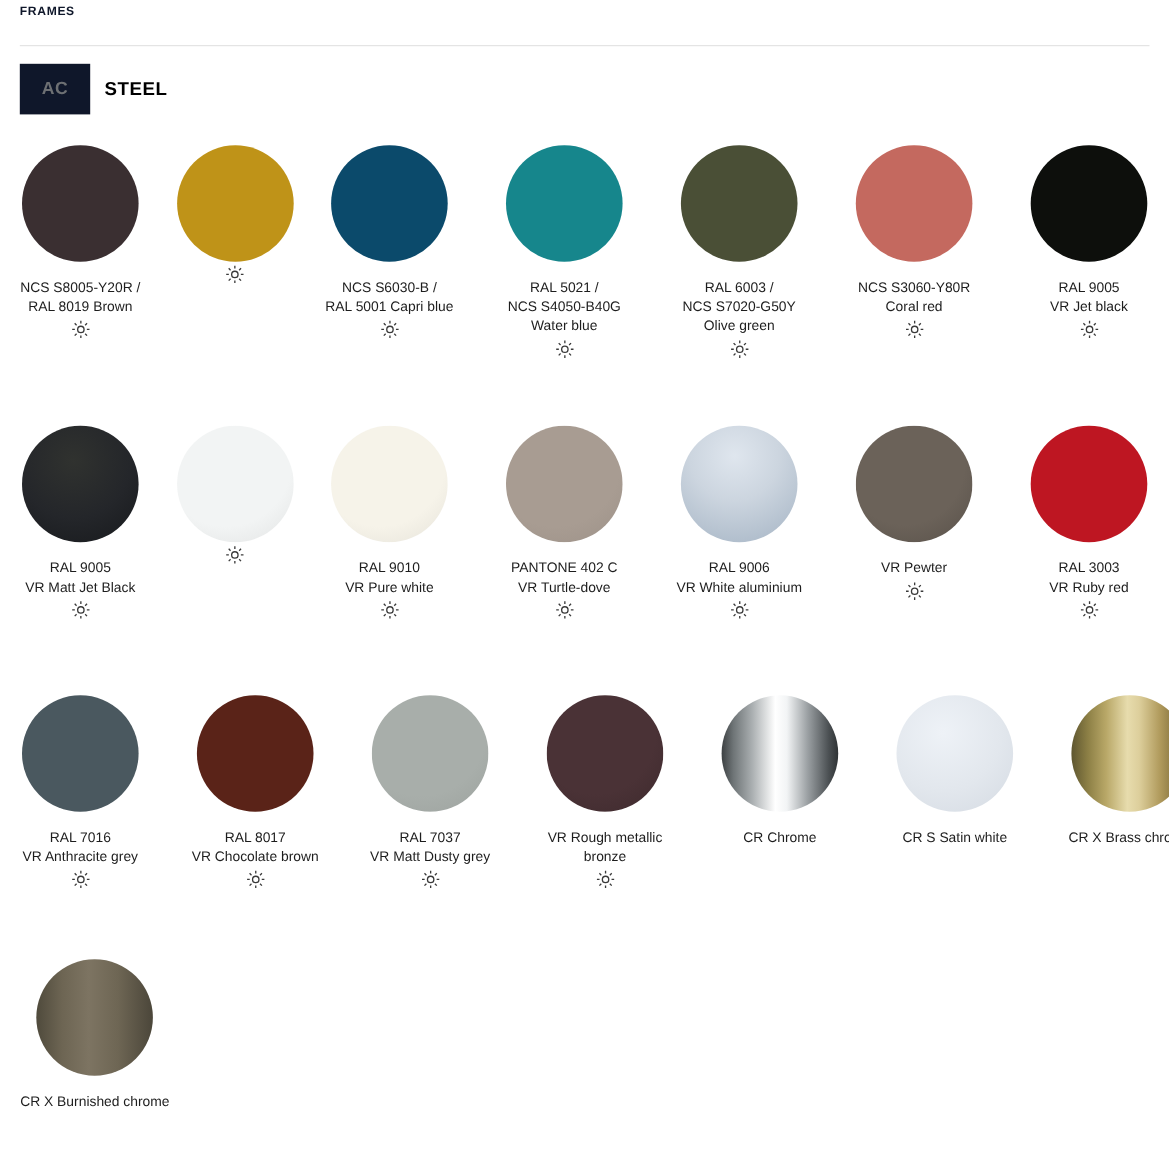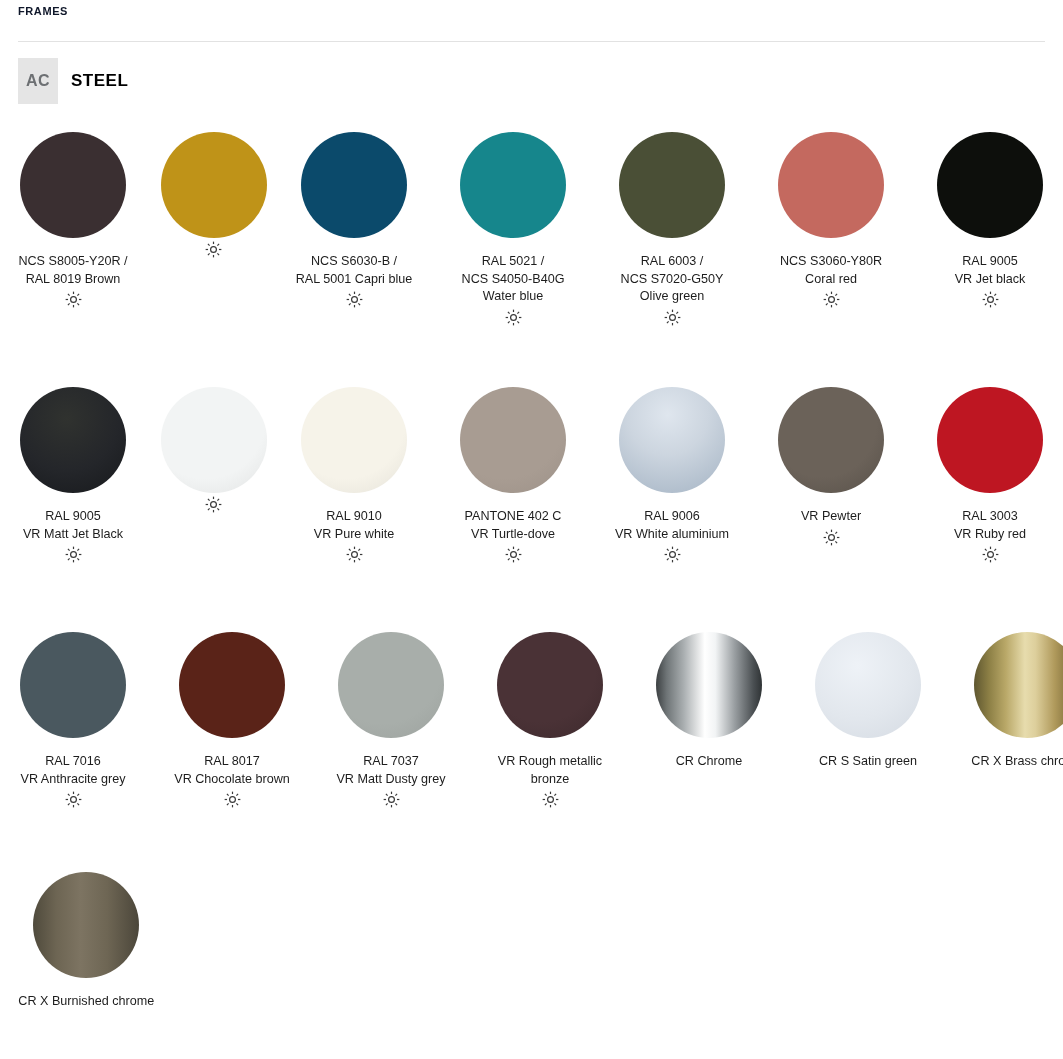--- a/index.html
+++ b/index.html
@@ -28,22 +28,22 @@
     width: 1027px; height: 1px;
     background: #e2e2e2;
   }
   .group-head {
     position: absolute;
     left: 18px; top: 58px;
     display: flex;
     align-items: center;
   }
   .group-badge {
-    width: 40px; height: 46px;
-    background: #e5e5e5;
+    width: 64px; height: 46px;
+    background: #0f172a;
     color: #6d7073;
     font-size: 16px;
     font-weight: bold;
     letter-spacing: 0.5px;
     display: flex;
     align-items: center;
     justify-content: center;
     text-align: center;
   }
   .group-name {
@@ -414,21 +414,21 @@
                 <line x1="17.5" y1="6.5" x2="19.9" y2="4.1"></line>
               </g>
             </svg></span>
         </div>
         <div class="cell">
           <div class="swatch" style="background:linear-gradient(90deg,#3c4042 0%,#6e7476 10%,#a9aeb0 26%,#ffffff 46%,#f2f4f5 56%,#9a9fa2 74%,#4a4f52 92%,#2f3335 100%);"></div>
           <div class="caption">CR Chrome</div>
         </div>
         <div class="cell">
           <div class="swatch" style="background:radial-gradient(circle at 40% 32%, #eef2f7 0%, #e2e7ed 55%, #d4dae2 100%);"></div>
-          <div class="caption">CR S Satin green</div>
+          <div class="caption">CR S Satin white</div>
         </div>
         <div class="cell">
           <div class="swatch" style="background:linear-gradient(90deg,#5e5630 0%,#8c7f45 14%,#b9a868 30%,#e7dcad 48%,#ddcf9c 58%,#b09a5c 76%,#7d6b38 92%,#5c4f2a 100%);"></div>
           <div class="caption">CR X Brass chrome</div>
         </div>
       </div>
       <div class="row" style="position: absolute; top: 740px; left: 12px;">
         <div class="cell">
           <div class="swatch" style="background:linear-gradient(90deg,#4f4a3c 0%,#6d6553 22%,#7d7462 45%,#6e6654 70%,#4b463a 100%);"></div>
           <div class="caption">CR X Burnished chrome</div>

